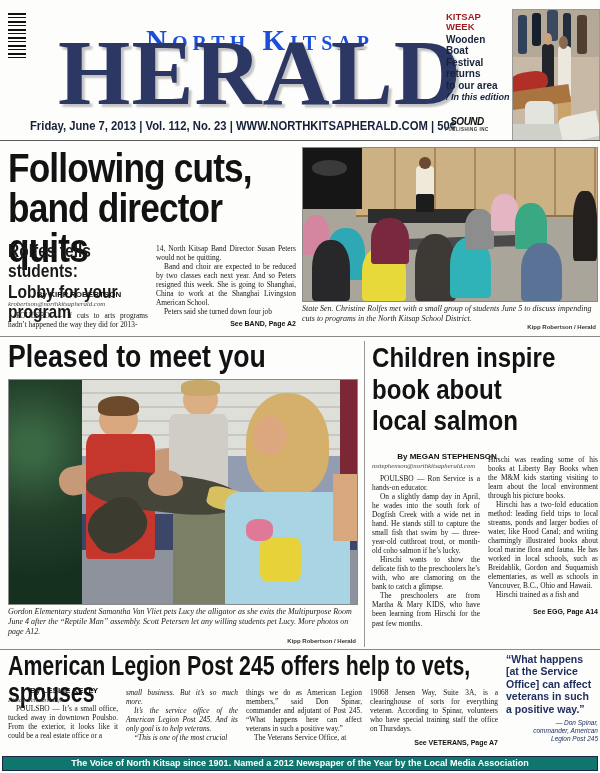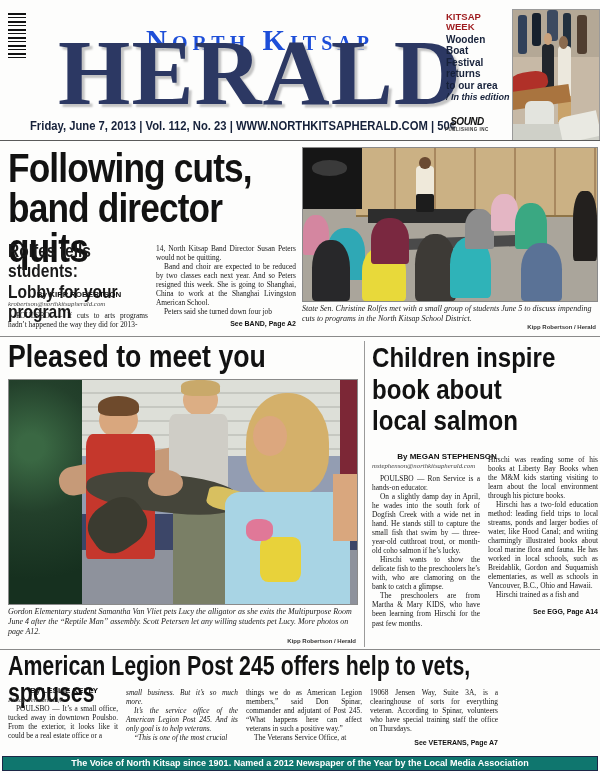--- a/index.html
+++ b/index.html
@@ -226,16 +226,26 @@
   </div>
   <div class="abs bt" style="left:246px;top:688px;width:116px;">
     <p class="noind">things we do as American Legion members,” said Don Spinar, commander and adjutant of Post 245. “What happens here can affect veterans in such a positive way.”</p>
     <p>The Veterans Service Office, at</p>
   </div>
   <div class="abs bt" style="left:370px;top:688px;width:128px;">
     <p class="noind">19068 Jensen Way, Suite 3A, is a clearinghouse of sorts for everything veteran. According to Spinar, volunteers who have special training staff the office on Thursdays.</p>
     <div class="jump" style="margin-top:6px;">See VETERANS, Page A7</div>
   </div>
 
+  <div class="abs" id="quote">
+    <div class="qt">“What happens
+[at the Service
+Office] can affect
+veterans in such
+a positive way.”</div>
+    <div class="qa">— Don Spinar,
+commander, American
+Legion Post 245</div>
+  </div>
 
   <div class="abs" id="footer">The Voice of North Kitsap since 1901. Named a 2012 Newspaper of the Year by the Local Media Association</div>
 
 </div>
 
 </body></html>

